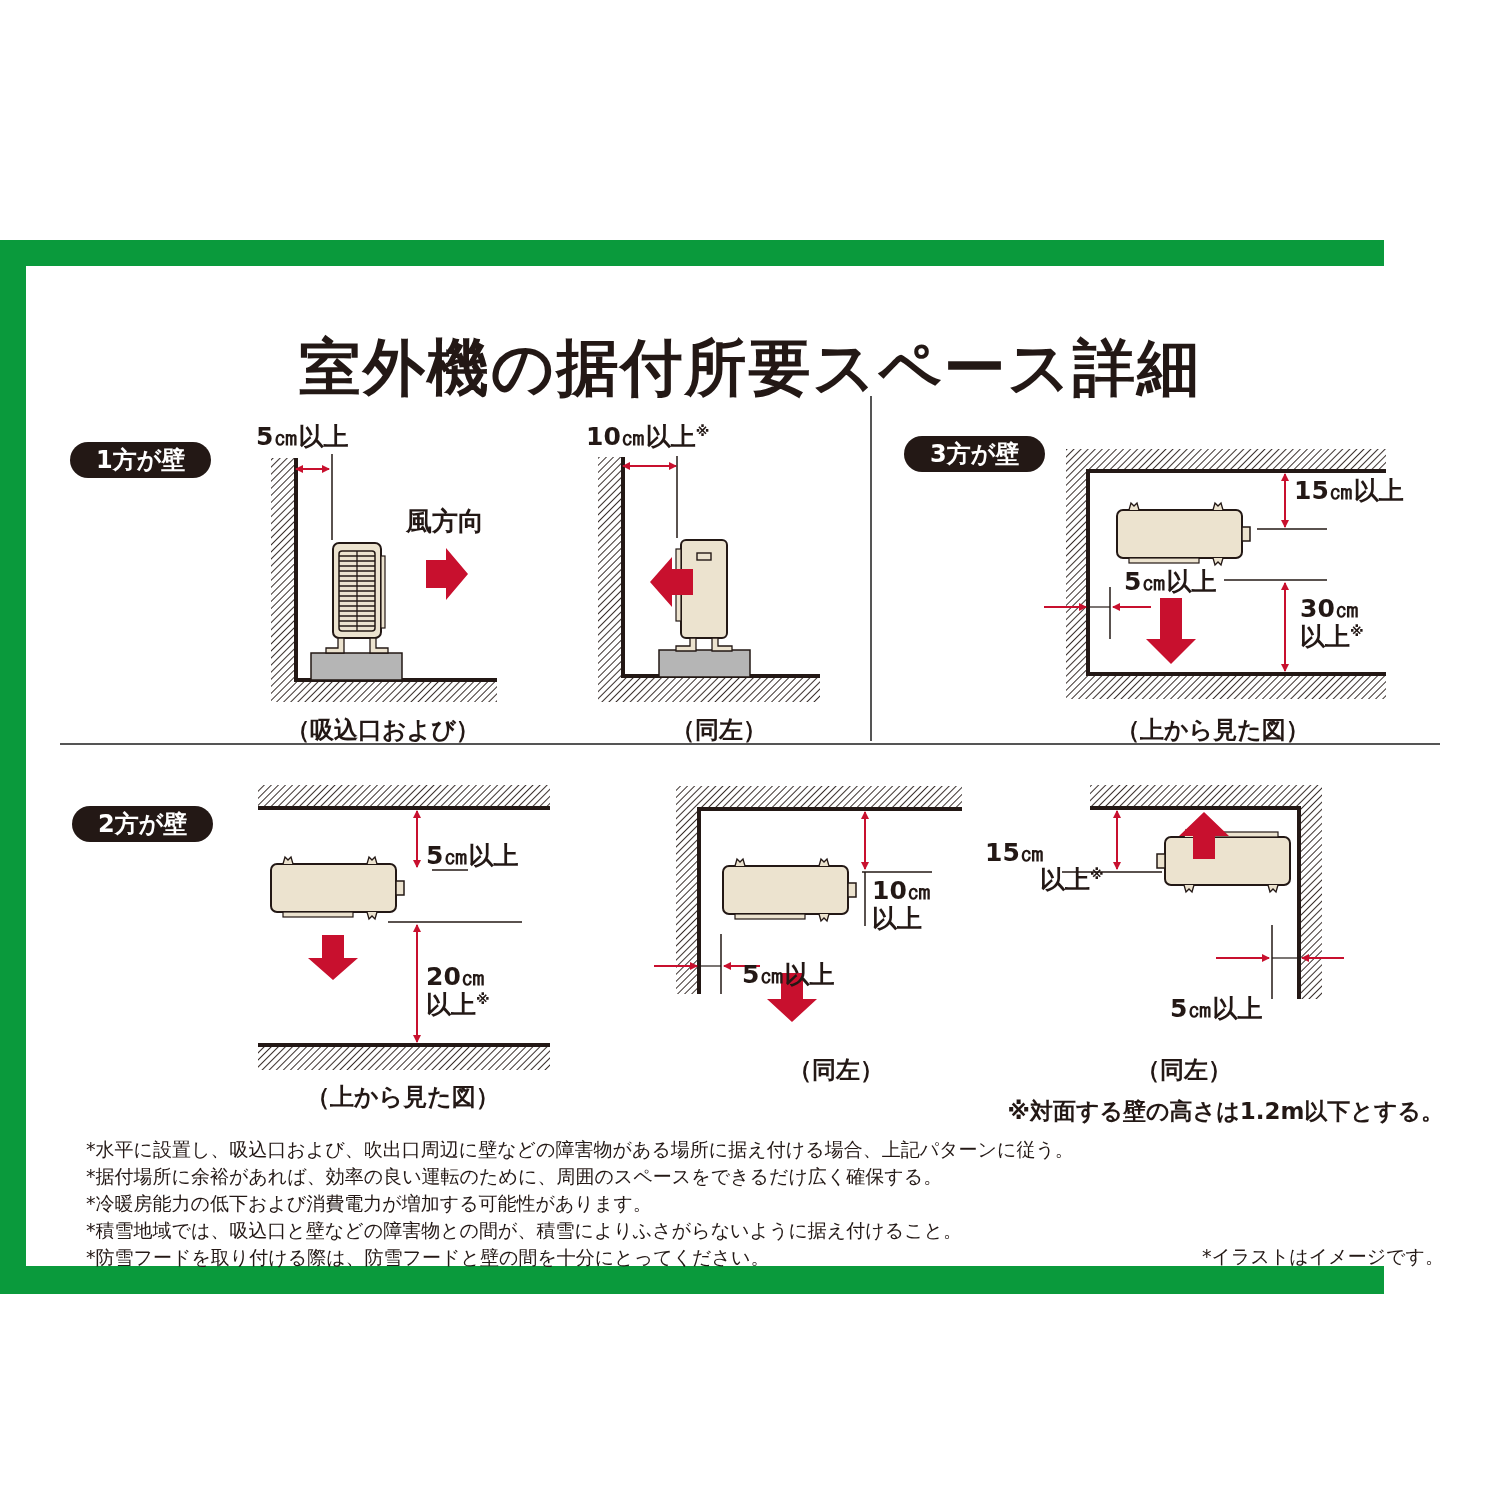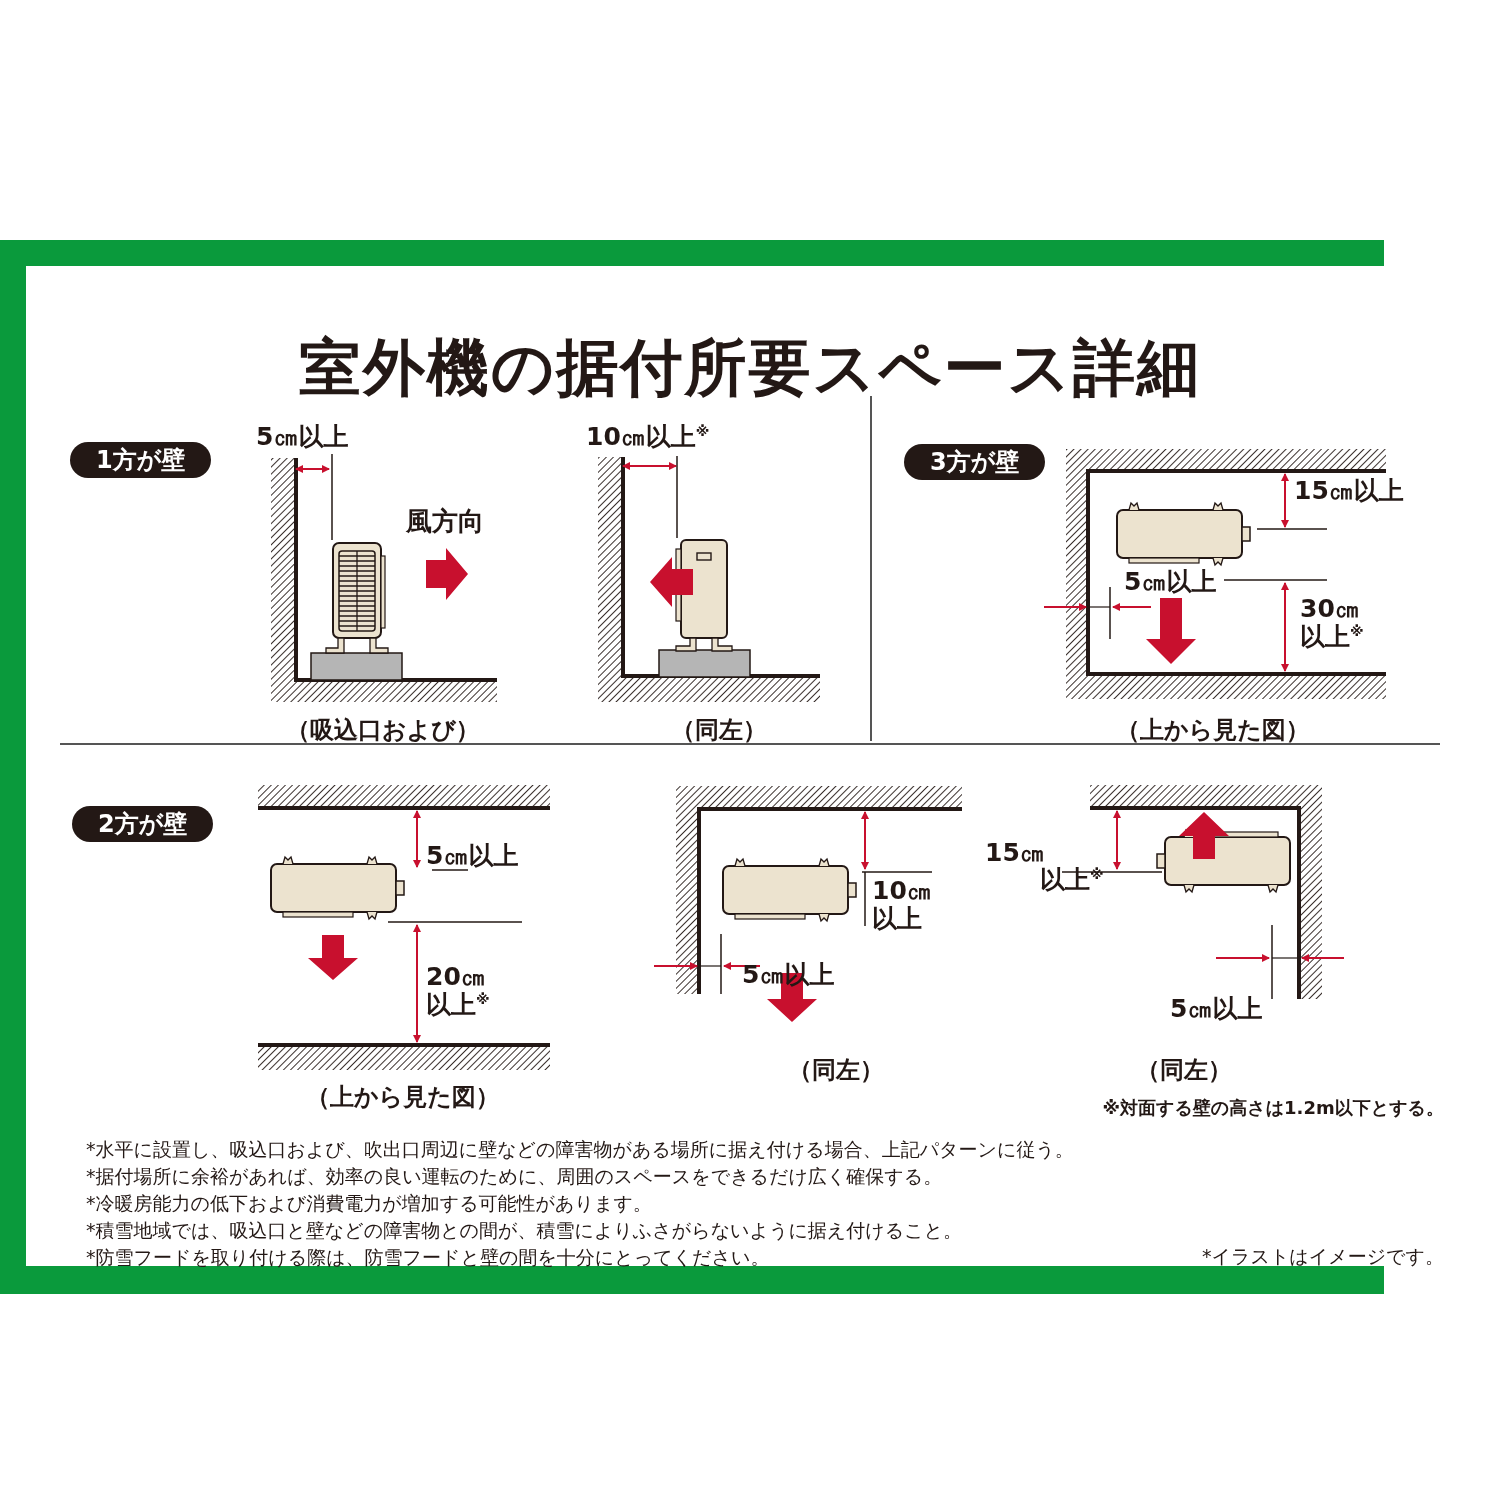--- a/index.html
+++ b/index.html
@@ -7,21 +7,21 @@
   .frame { position: absolute; left: 0; top: 223px; width: 1384px; height: 1054px; background: #0a9a3c; margin-top: 17px; }
   .inner { position: absolute; left: 26px; top: 26px; width: 1448px; height: 1000px; background: #ffffff; }
   .title { position: absolute; left: 0; right: 0; top: 60px; text-align: center; font-size: 62px; font-weight: bold; letter-spacing: 2px; }
   .pill { position: absolute; height: 36px; line-height: 36px; padding: 0 26px; background: #231815; color: #fff; border-radius: 18px; font-size: 24px; font-weight: bold; }
   .lbl { position: absolute; font-size: 25px; font-weight: bold; white-space: nowrap; line-height: 1; }
   .lbl sup { font-size: 14px; vertical-align: super; }
   .cap { position: absolute; font-size: 24px; font-weight: bold; white-space: nowrap; }
   svg.dia { position: absolute; left: 0; top: 0; }
   .notes { position: absolute; left: 60px; top: 870px; font-size: 19px; line-height: 27px; }
   .note-right { position: absolute; right: 30px; top: 978px; font-size: 19px; }
-  .footnote { position: absolute; right: 30px; top: 830px; font-size: 18px; font-weight: bold; }
+  .footnote { position: absolute; right: 30px; top: 830px; font-size: 23px; font-weight: bold; }
 </style>
 </head>
 <body>
 
 <div class="frame">
   <div class="inner">
 
     <svg class="dia" width="1448" height="1000" viewBox="0 0 1448 1000">
       <defs>
         <pattern id="hatch" patternUnits="userSpaceOnUse" width="5" height="5" patternTransform="rotate(45)">
@@ -159,21 +159,21 @@
 
     <div class="title">室外機の据付所要スペース詳細</div>
 
     <div class="pill" style="left:44px; top:176px;">1方が壁</div>
     <div class="lbl" style="left:230px; top:158px;">5㎝以上</div>
     <div class="lbl" style="left:380px; top:242px; font-size:26px;">風方向</div>
     <div class="cap" style="left:260px; top:448px;">（吸込口および）</div>
     <div class="lbl" style="left:560px; top:158px;"><span>10㎝以上</span><sup>※</sup></div>
     <div class="cap" style="left:645px; top:448px;">（同左）</div>
 
-    <div class="pill" style="left:878px; top:178px;">3方が壁</div>
+    <div class="pill" style="left:878px; top:170px;">3方が壁</div>
     <div class="lbl" style="left:1268px; top:212px;">15㎝以上</div>
     <div class="lbl" style="left:1098px; top:303px;">5㎝以上</div>
     <div class="lbl" style="left:1274px; top:330px;">30㎝</div>
     <div class="lbl" style="left:1274px; top:358px;"><span>以上</span><sup>※</sup></div>
     <div class="cap" style="left:1090px; top:448px;">（上から見た図）</div>
 
     <div class="pill" style="left:46px; top:540px;">2方が壁</div>
     <div class="lbl" style="left:400px; top:577px;">5㎝以上</div>
     <div class="lbl" style="left:400px; top:698px;">20㎝</div>
     <div class="lbl" style="left:400px; top:726px;"><span>以上</span><sup>※</sup></div>

